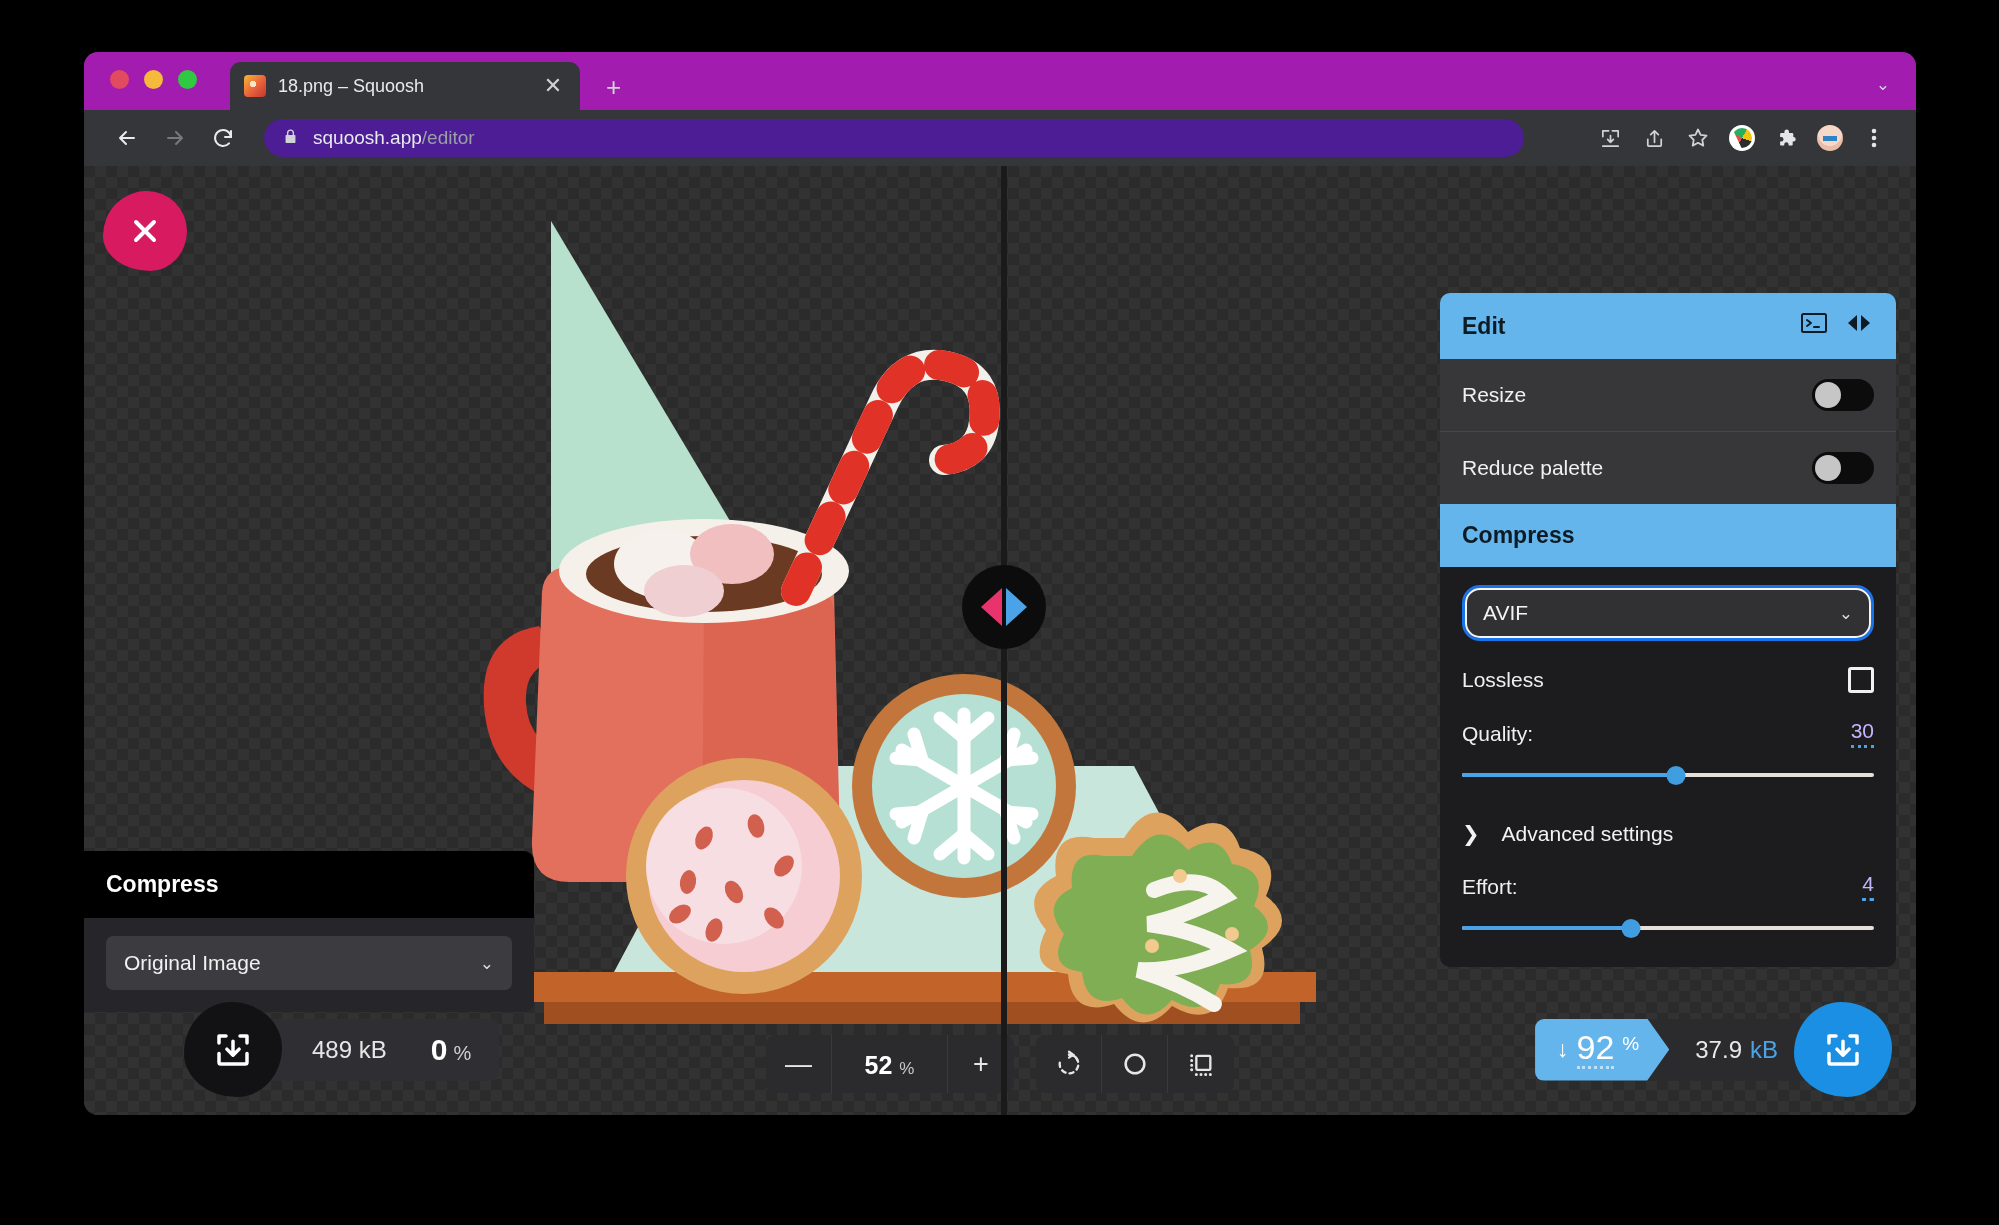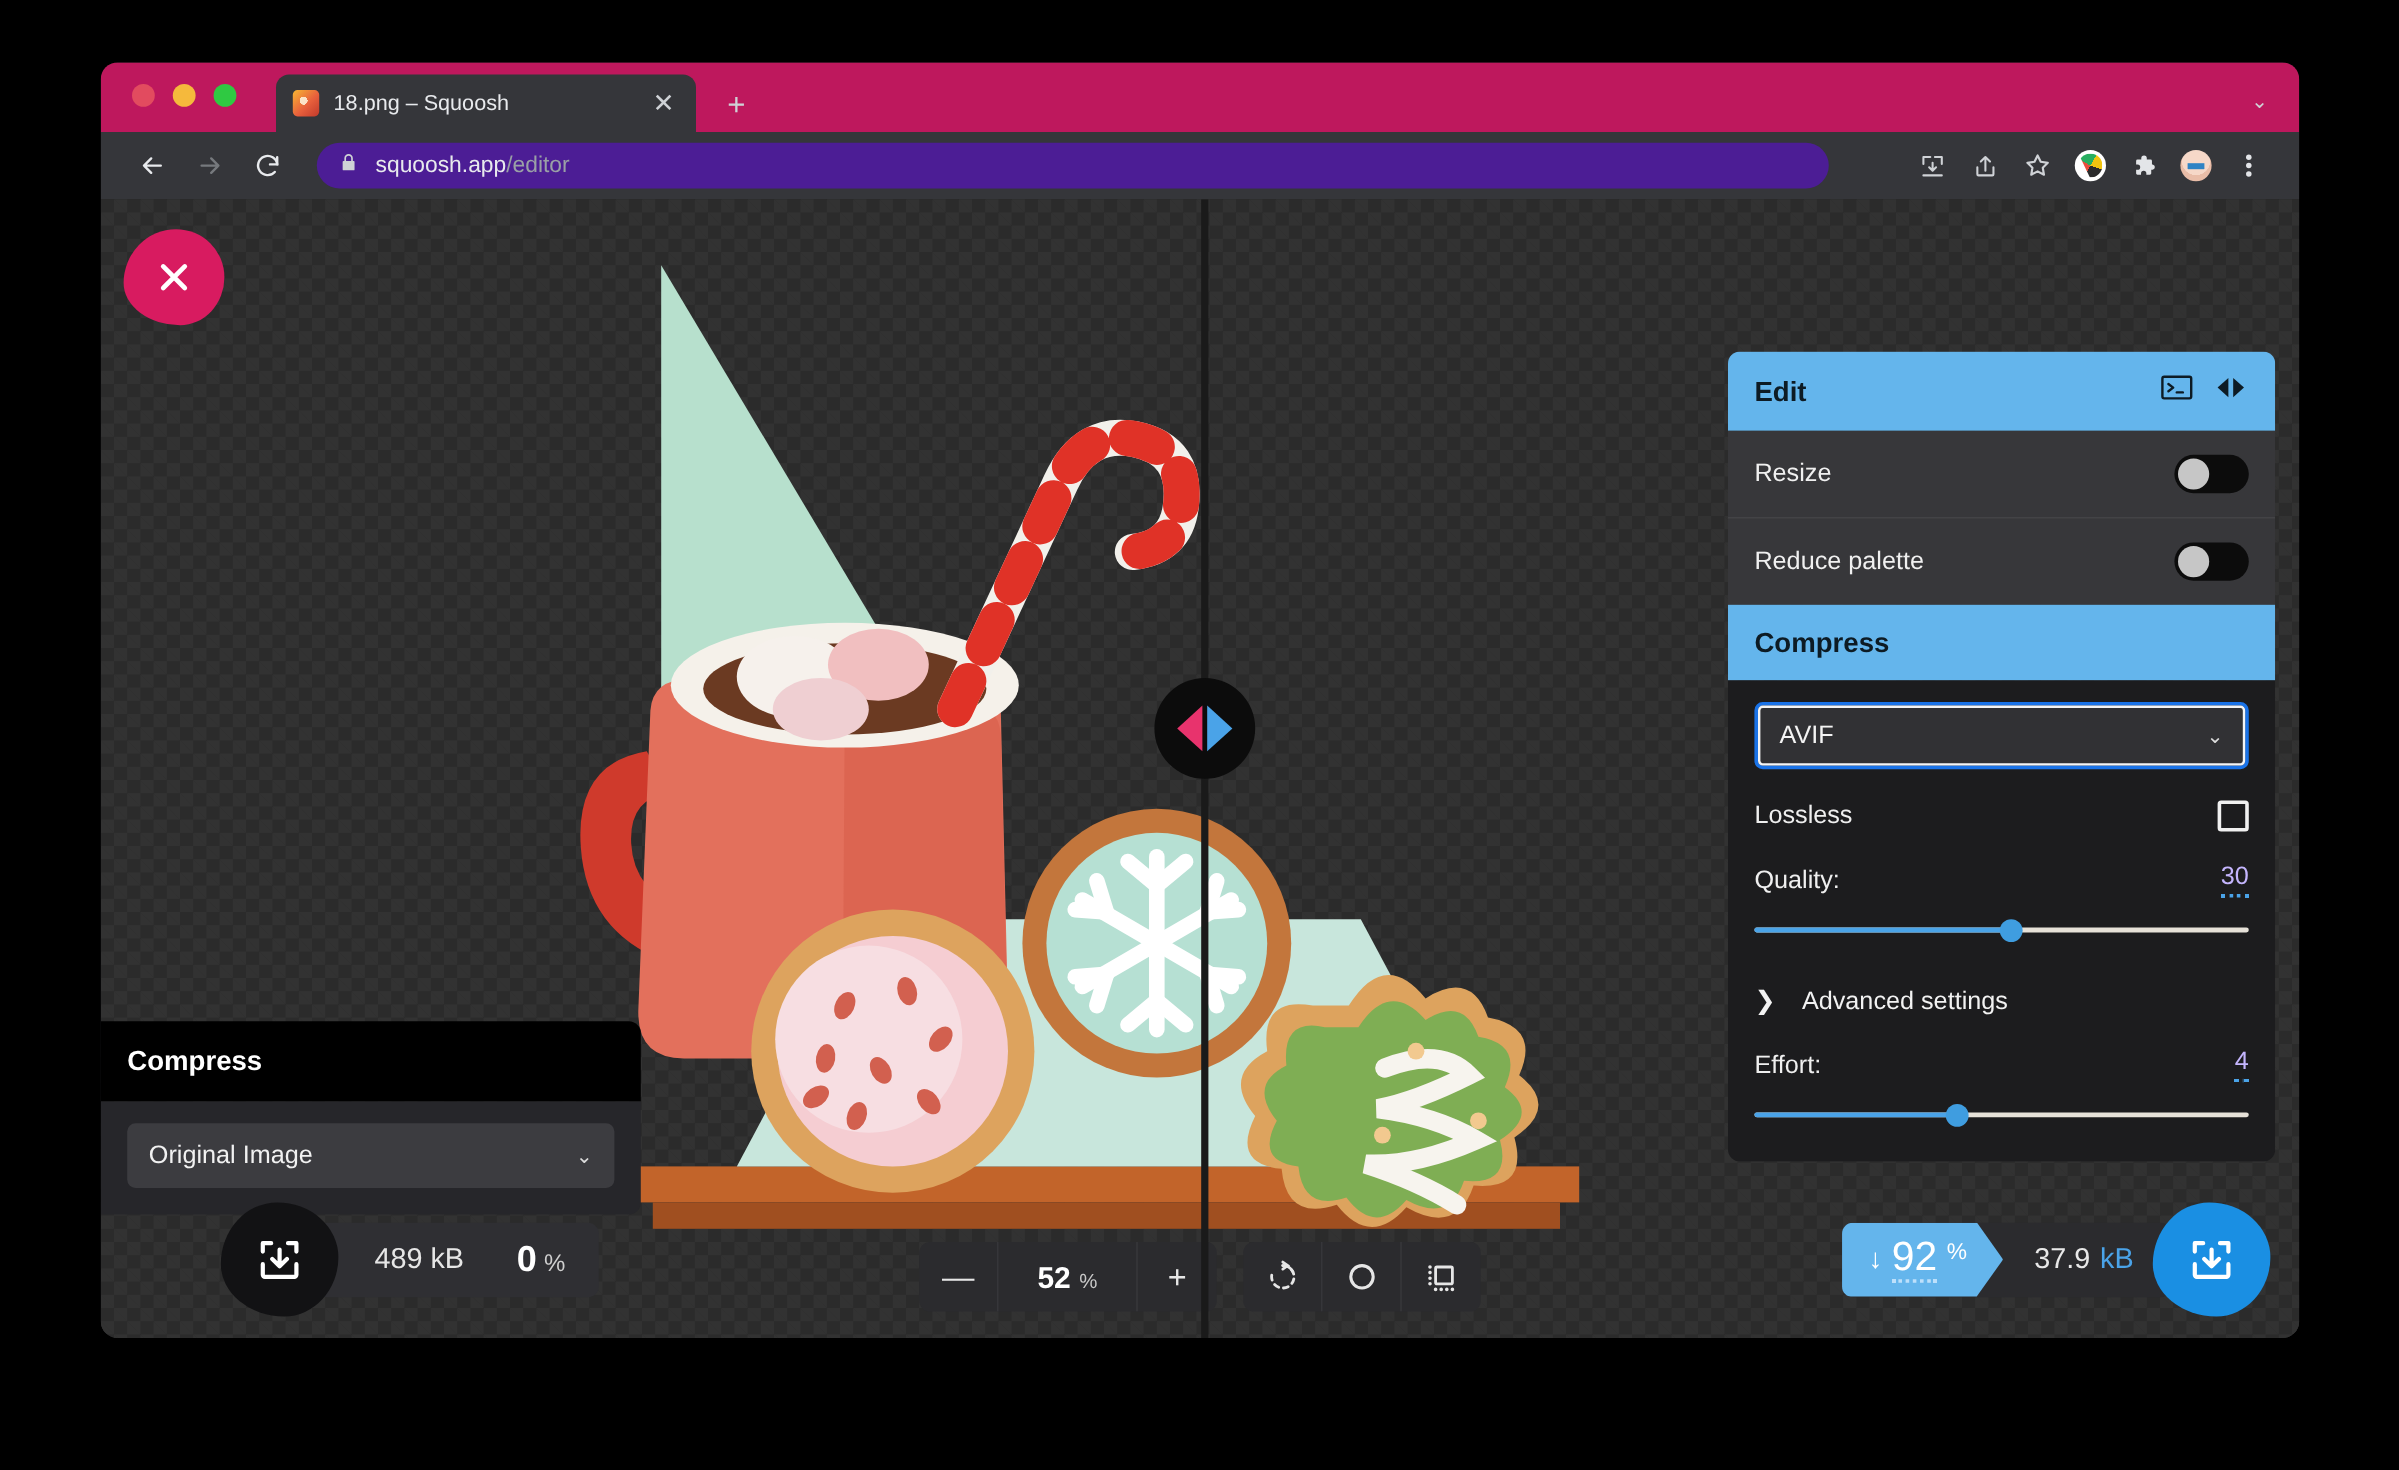--- a/index.html
+++ b/index.html
@@ -18,21 +18,21 @@
     background: #202124;
     border-radius: 14px;
     overflow: hidden;
     box-shadow: 0 18px 60px rgba(0,0,0,.85);
   }
 
   
   #tab-strip {
     position: relative;
     height: 58px;
-    background: #be185d;
+    background: #a21caf;
     display: flex;
     align-items: flex-end;
     padding-left: 20px;
   }
   #traffic-lights {
     display: flex; gap: 15px;
     position: absolute; left: 26px; top: 18px;
   }
   .traffic-dot { width: 19px; height: 19px; border-radius: 50%; }
 
@@ -249,21 +249,21 @@
     width: 62px; height: 32px; background: #0c0c0c; border-radius: 16px;
     position: relative; cursor: pointer;
   }
   .toggle::after {
     content: ""; position: absolute; left: 3px; top: 3px;
     width: 26px; height: 26px; border-radius: 50%; background: #c6c6c6;
   }
   .compress-body { background: #1c1c1e; padding: 18px 22px 26px; }
   #codec-select {
     height: 56px; background: #313134; border: 3px solid #1a73e8;
-    border-radius: 7px; display: flex; align-items: center; justify-content: space-between;
+    border-radius: 18px; display: flex; align-items: center; justify-content: space-between;
     padding: 0 18px; color: #f3f3f3; font-size: 21px; cursor: pointer;
     outline: 2px solid #f5f5f5; outline-offset: -5px;
   }
   .cp-row {
     display: flex; align-items: center; justify-content: space-between;
     color: #efefef; font-size: 21px; margin-top: 26px;
   }
   .checkbox {
     width: 26px; height: 26px; border: 3px solid #f0f0f0; border-radius: 3px; cursor: pointer;
   }

